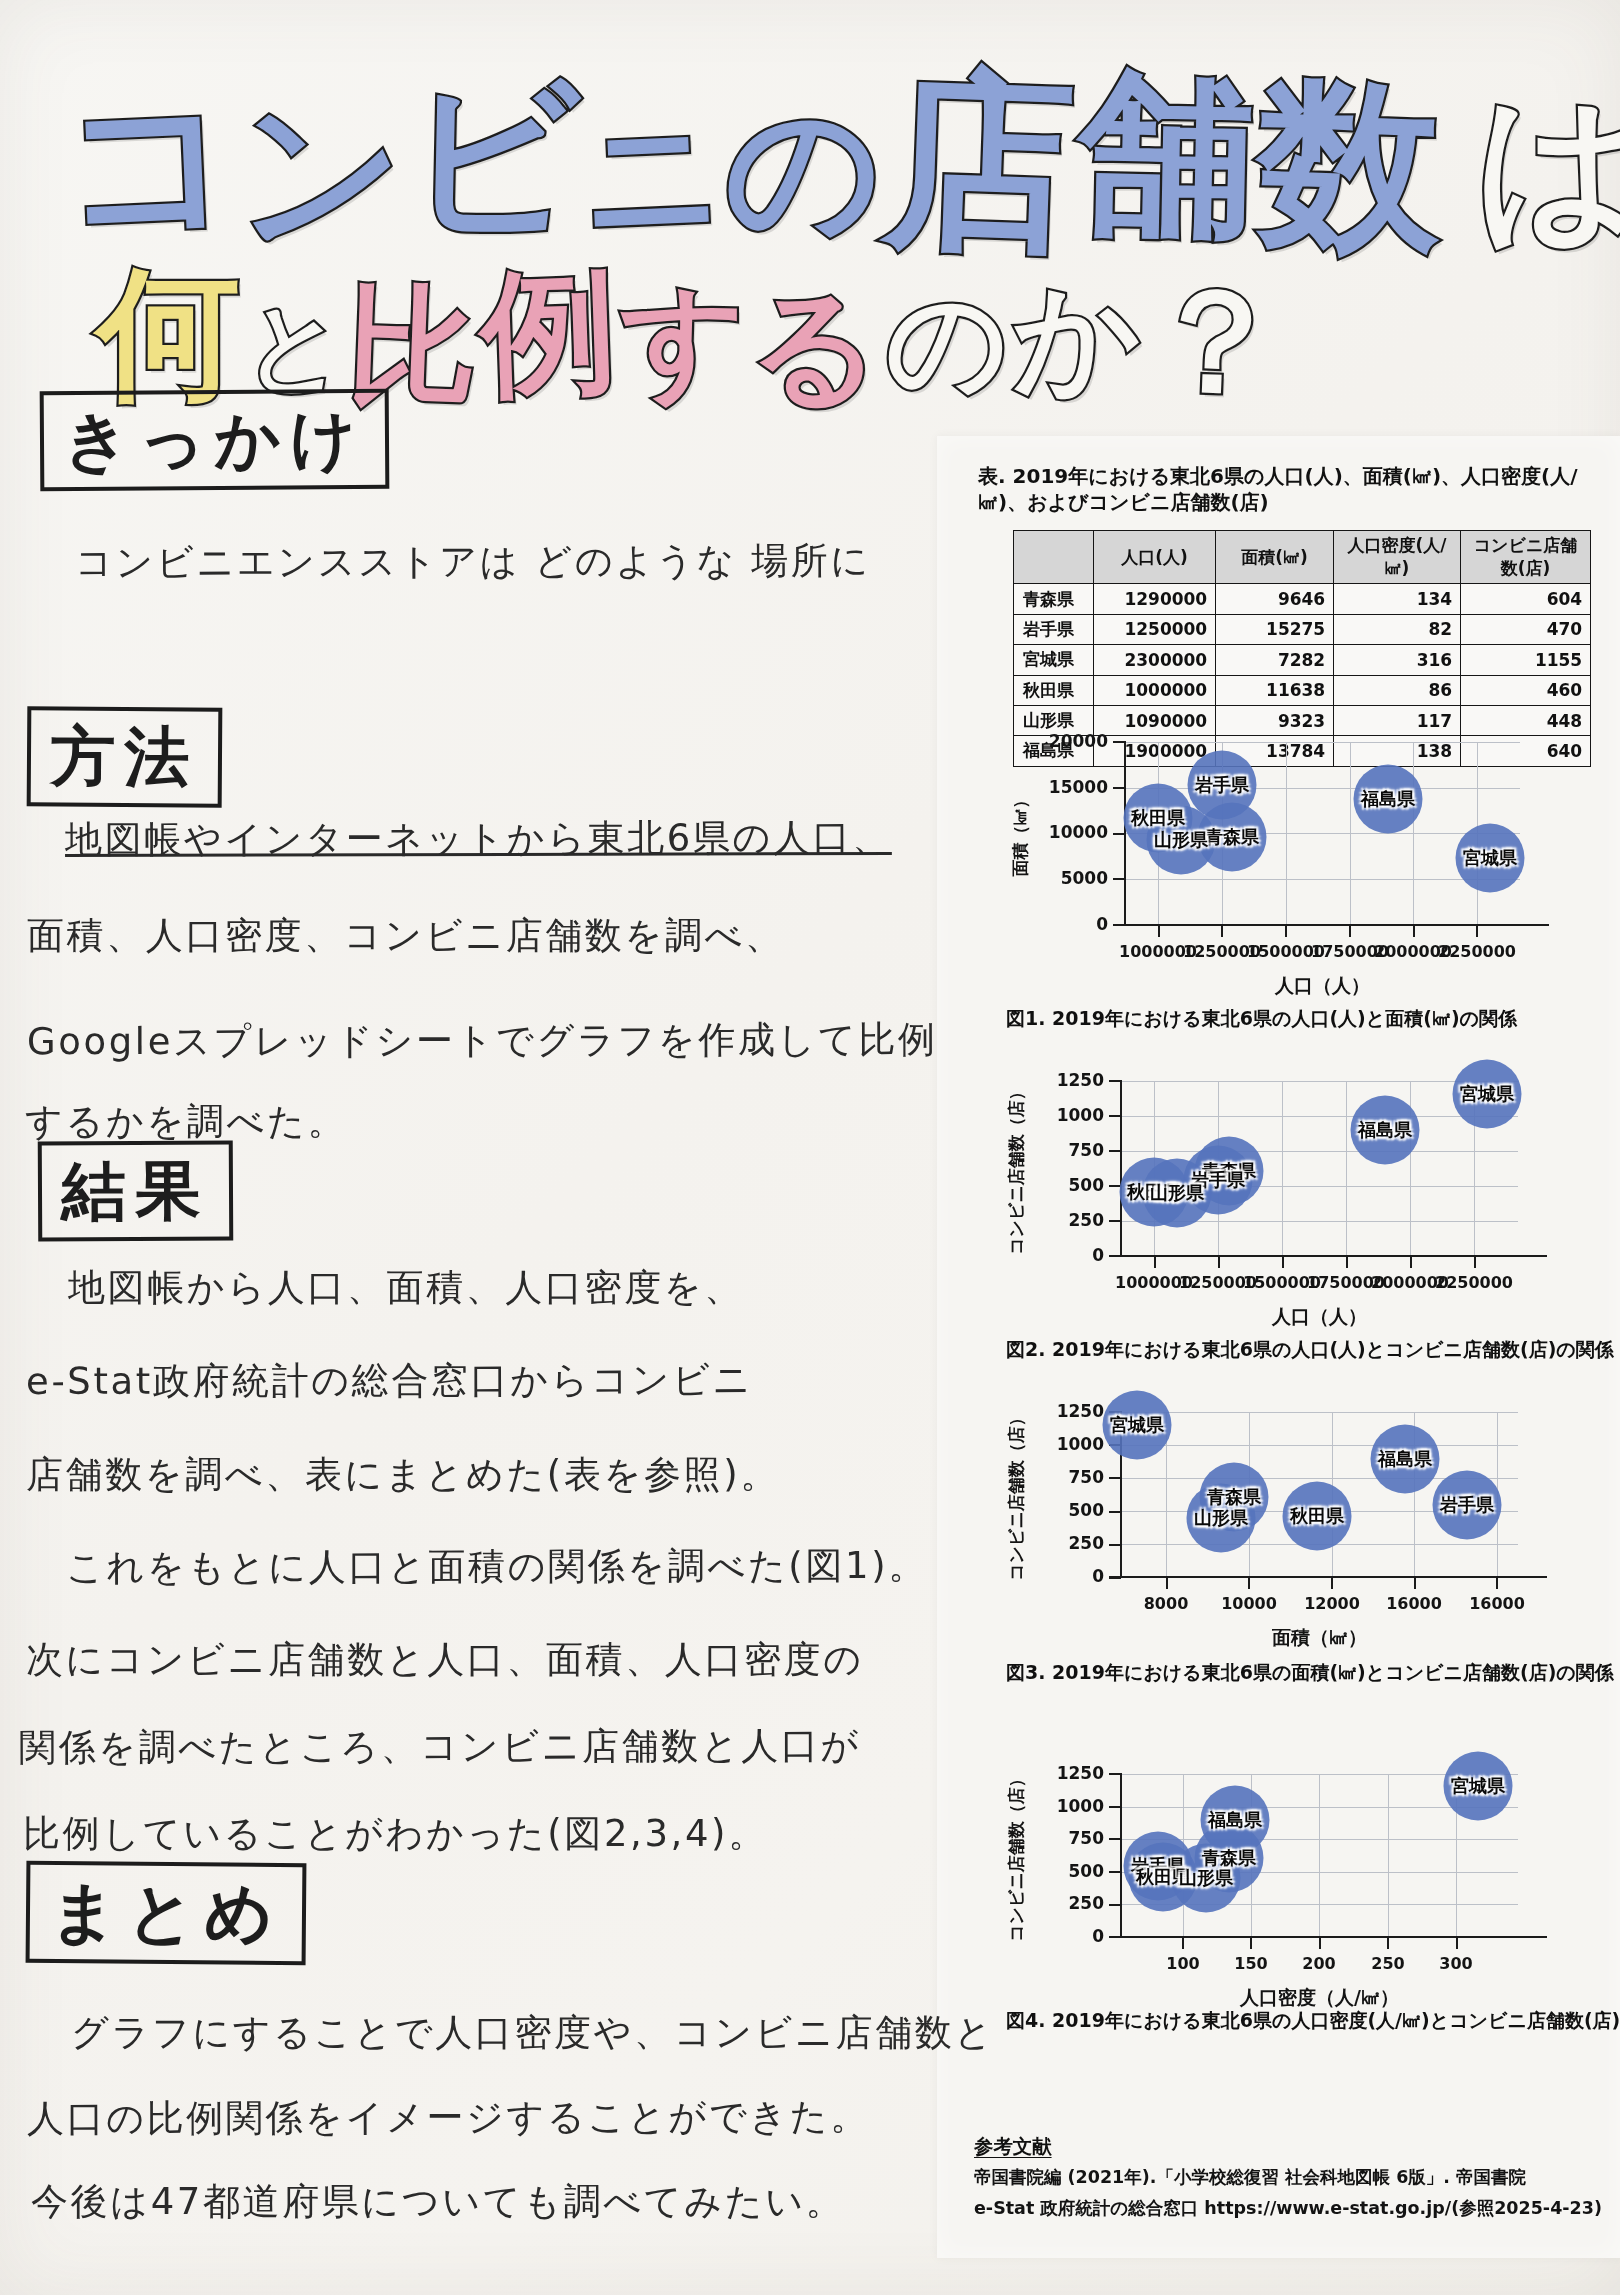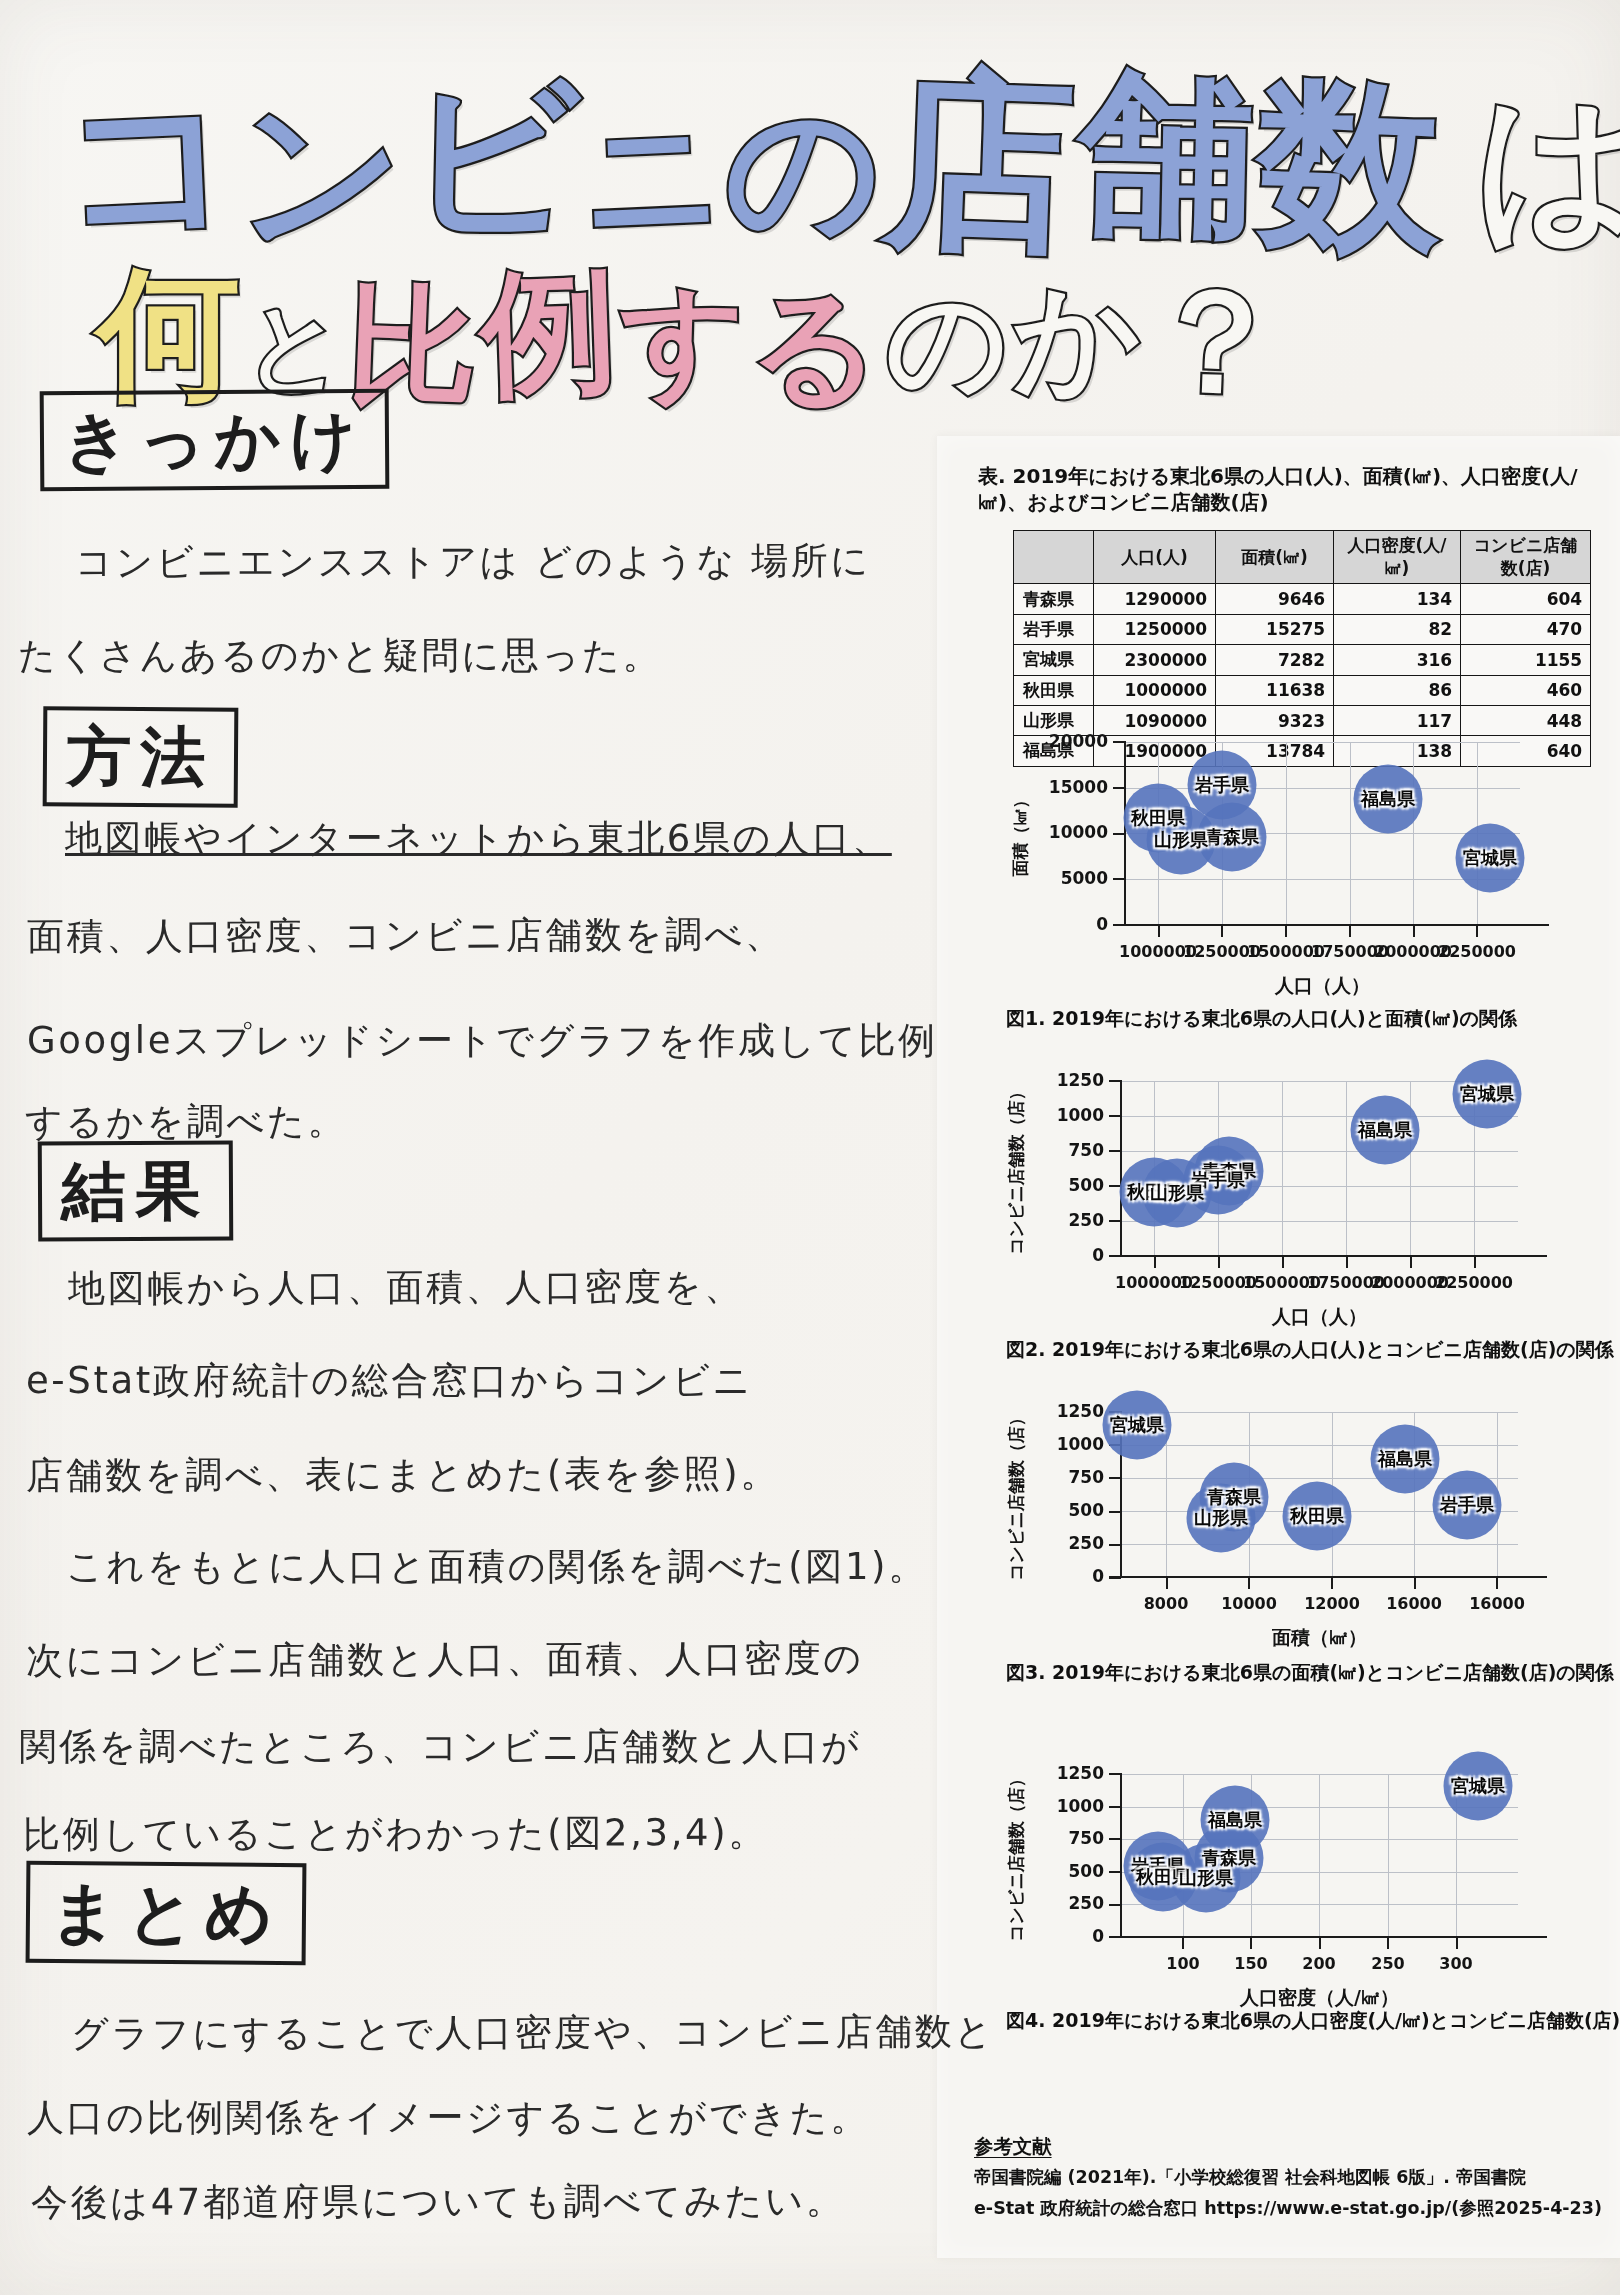--- a/index.html
+++ b/index.html
@@ -94,23 +94,22 @@
 <body>
 
 <div class="poster">
   <div class="sheet"></div>
 
   <div class="title-line t1" style="left:62px;top:31px;"><span class="ch c-blue">コ</span><span class="ch c-blue" style="font-size: 0.95em;">ン</span><span class="ch c-blue">ビ</span><span class="ch c-blue" style="font-size: 0.8em;">ニ</span><span class="ch c-blue" style="font-size: 0.9em;">の</span><span class="ch c-blue" style="font-size: 1.12em;">店</span><span class="ch c-blue" style="font-size: 1.05em;">舗</span><span class="ch c-blue" style="font-size: 1.08em;">数</span><span class="ch c-white" style="font-size: 0.95em;">は</span></div>
   <div class="title-line t2" style="left:97px;top:239px;"><span class="ch c-yellow" style="font-size: 1.05em;">何</span><span class="ch c-white" style="font-size: 0.72em;">と</span><span class="ch c-pink" style="font-size: 0.95em;">比</span><span class="ch c-pink">例</span><span class="ch c-pink" style="font-size: 0.9em;">す</span><span class="ch c-pink" style="font-size: 0.95em;">る</span><span class="ch c-white" style="font-size: 0.88em;">の</span><span class="ch c-white" style="font-size: 0.92em;">か</span><span class="ch c-white" style="font-size: 1.05em;">？</span></div>
 
   <div class="sec-box sb1" style="left:40px;top:390px;"><span>きっかけ</span></div>
   <div class="hand" style="left:75px;top:537px;">コンビニエンスストアは どのような 場所に</div>
-  <div class="hand" style="left:18px;top:631px;">たくさんあるのかと疑問に思った。</div>
-
-  <div class="sec-box sb2" style="left:43px;top:707px;"><span>方法</span></div>
+
+  <div class="sec-box sb2" style="left:27px;top:707px;"><span>方法</span></div>
   <div class="hand" style="left:65px;top:814px;text-decoration:underline;">地図帳やインターネットから東北6県の人口、</div>
   <div class="hand" style="left:27px;top:911px;">面積、人口密度、コンビニ店舗数を調べ、</div>
   <div class="hand" style="left:27px;top:1016px;">Googleスプレッドシートでグラフを作成して比例</div>
   <div class="hand" style="left:25px;top:1097px;">するかを調べた。</div>
 
   <div class="sec-box sb3" style="left:38px;top:1141px;"><span>結果</span></div>
   <div class="hand" style="left:68px;top:1263px;">地図帳から人口、面積、人口密度を、</div>
   <div class="hand" style="left:26px;top:1356px;">e-Stat政府統計の総合窓口からコンビニ</div>
   <div class="hand" style="left:26px;top:1450px;">店舗数を調べ、表にまとめた(表を参照)。</div>
   <div class="hand" style="left:66px;top:1542px;">これをもとに人口と面積の関係を調べた(図1)。</div>

